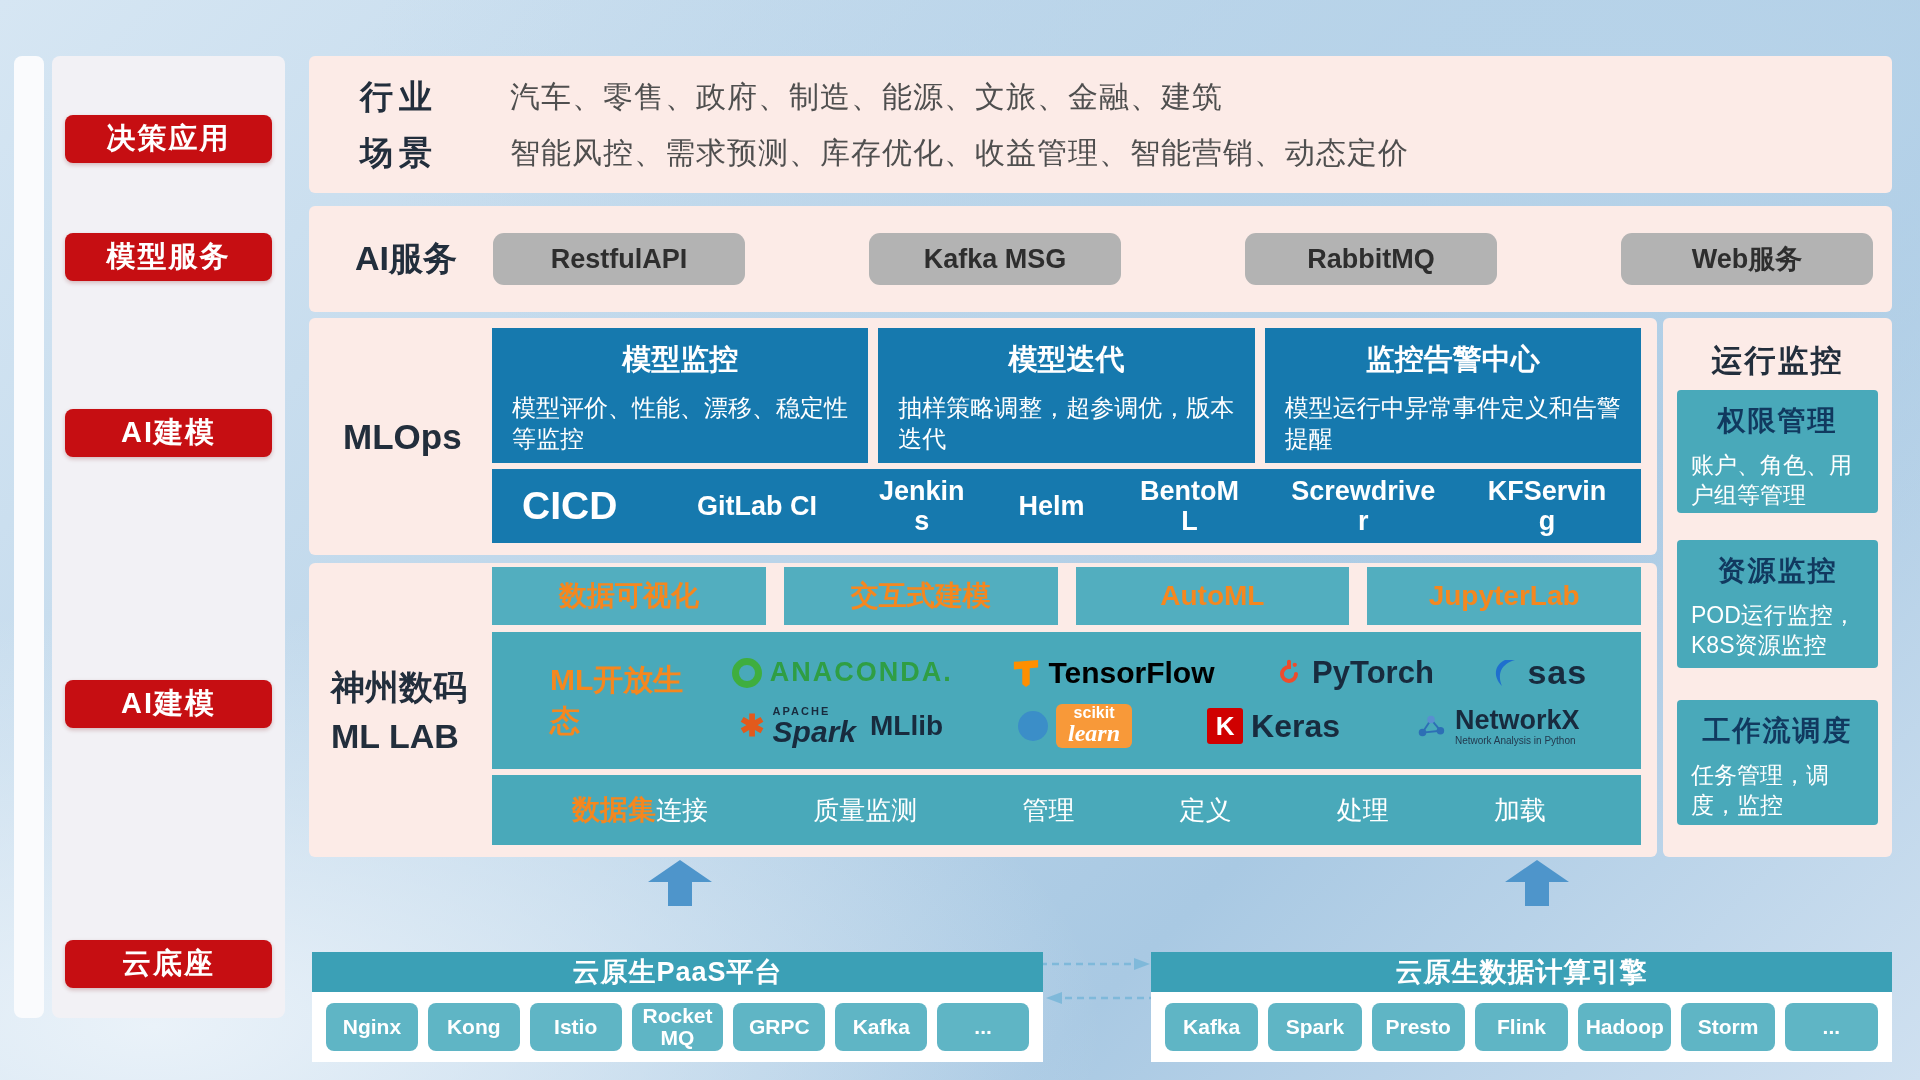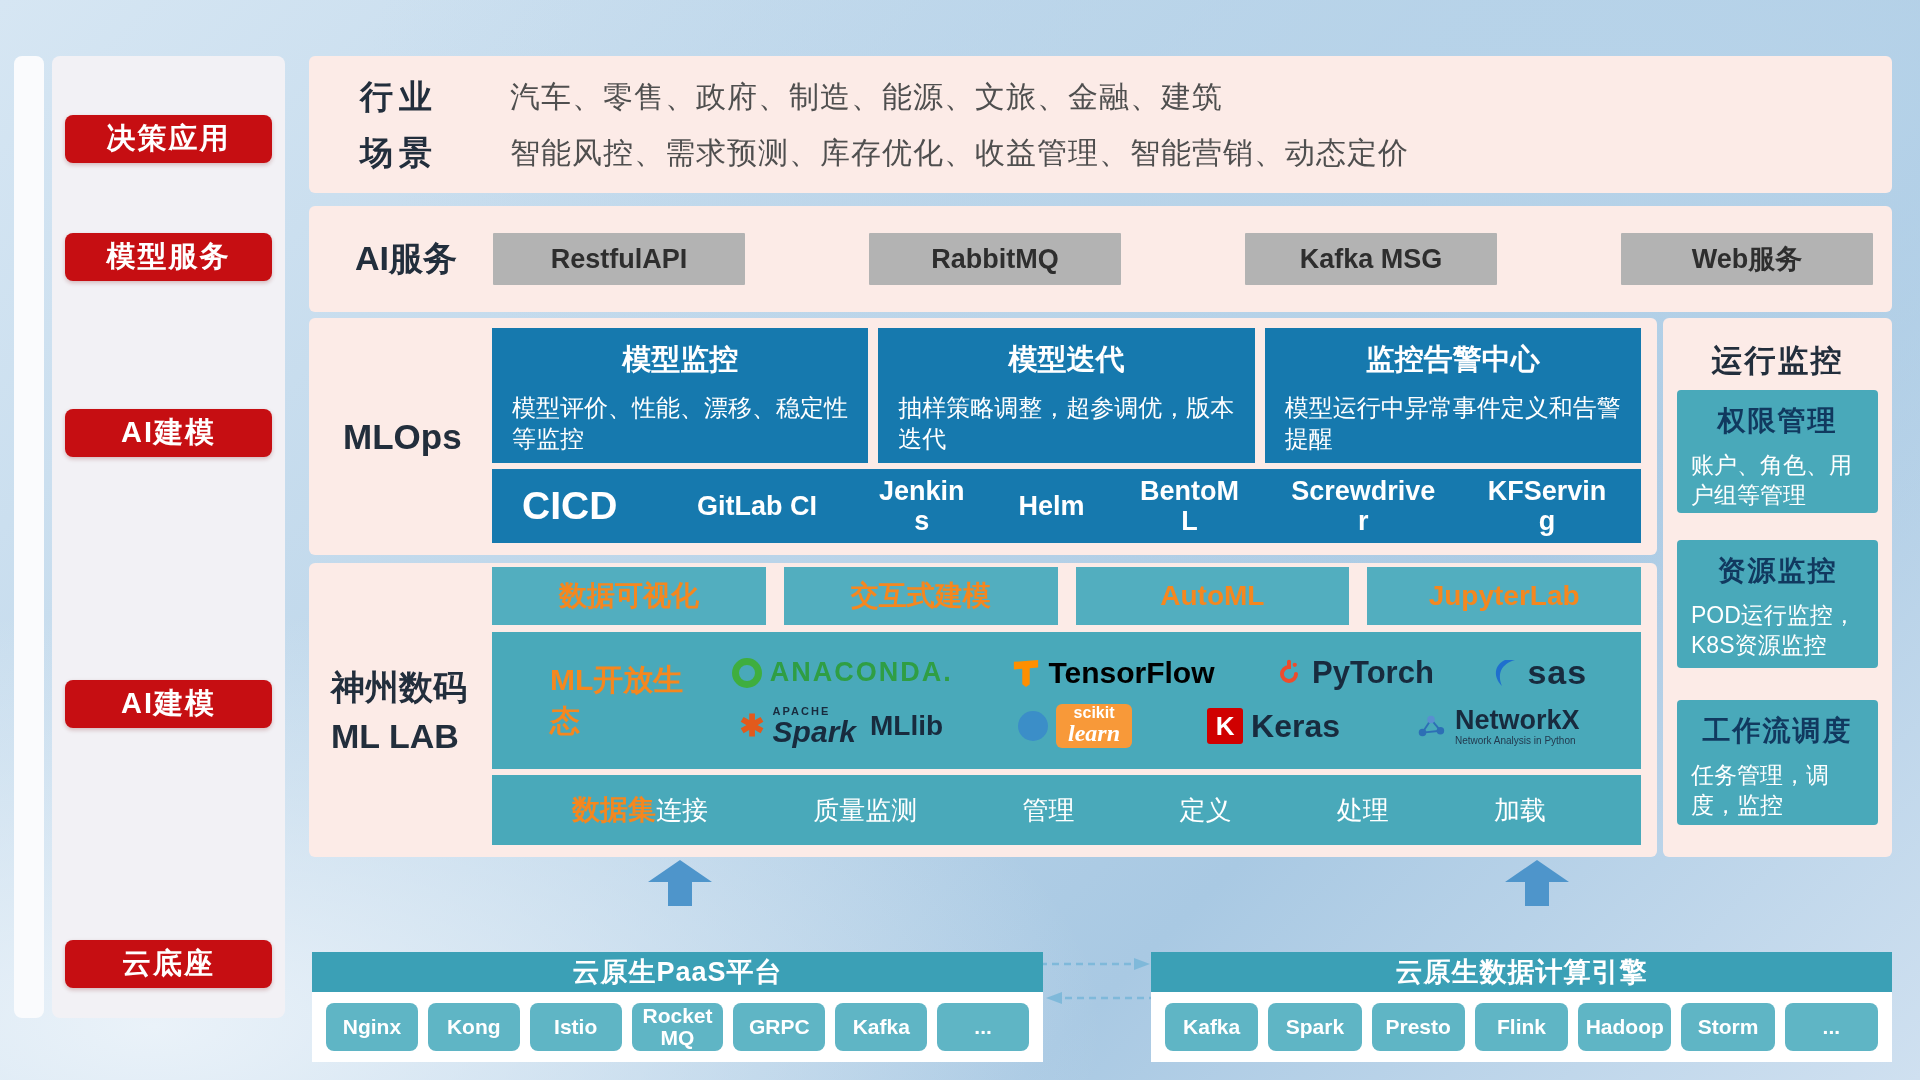--- a/index.html
+++ b/index.html
@@ -28,21 +28,21 @@
   
   .ind-row{position:absolute;left:51px;right:30px;height:46px;display:flex;align-items:center}
   .ind-label{width:150px;font-size:33px;font-weight:bold;color:#222e3c;letter-spacing:6px}
   .ind-text{font-size:30px;color:#4f4f4f;letter-spacing:1px}
 
   
   .svc-label{position:absolute;left:46px;top:0;height:100%;display:flex;align-items:center;
     font-size:34px;font-weight:bold;color:#222e3c}
   .svc-btns{position:absolute;left:184px;right:19px;top:27px;height:52px;display:flex;justify-content:space-between}
   .svc-btn{width:252px;background:#b3b3b3;color:#2e2e2e;font-size:27px;font-weight:bold;
-    display:flex;align-items:center;justify-content:center;border-radius:1px;cursor:pointer}
+    display:flex;align-items:center;justify-content:center;border-radius:11px;cursor:pointer}
 
   
   .mlops-label{position:absolute;left:34px;top:0;height:100%;display:flex;align-items:center;
     font-size:35px;font-weight:bold;color:#222e3c}
   .ml-cards{position:absolute;left:183px;right:16px;top:10px;height:135px;display:flex;gap:10px}
   .ml-card{flex:1;background:#1679ae;color:#fff;padding:12px 20px 8px}
   .ml-card-title{text-align:center;font-size:29px;font-weight:bold;margin-bottom:12px}
   .ml-card-desc{font-size:24px;line-height:1.3}
   .cicd{position:absolute;left:183px;right:16px;top:151px;height:74px;background:#1679ae;
     display:flex;align-items:center;color:#fff;padding:0 30px}
@@ -137,22 +137,22 @@
     <div class="ind-row" style="top:74px">
       <span class="ind-label">场景</span>
       <span class="ind-text">智能风控、需求预测、库存优化、收益管理、智能营销、动态定价</span>
     </div>
   </section>
 
   <section class="panel service">
     <div class="svc-label">AI服务</div>
     <div class="svc-btns">
       <div class="svc-btn">RestfulAPI</div>
+      <div class="svc-btn">Kafka MSG</div>
       <div class="svc-btn">RabbitMQ</div>
-      <div class="svc-btn">Kafka MSG</div>
       <div class="svc-btn">Web服务</div>
     </div>
   </section>
 
   <section class="panel mlops">
     <div class="mlops-label">MLOps</div>
     <div class="ml-cards">
       <div class="ml-card">
         <div class="ml-card-title">模型监控</div>
         <div class="ml-card-desc">模型评价、性能、漂移、稳定性等监控</div>

